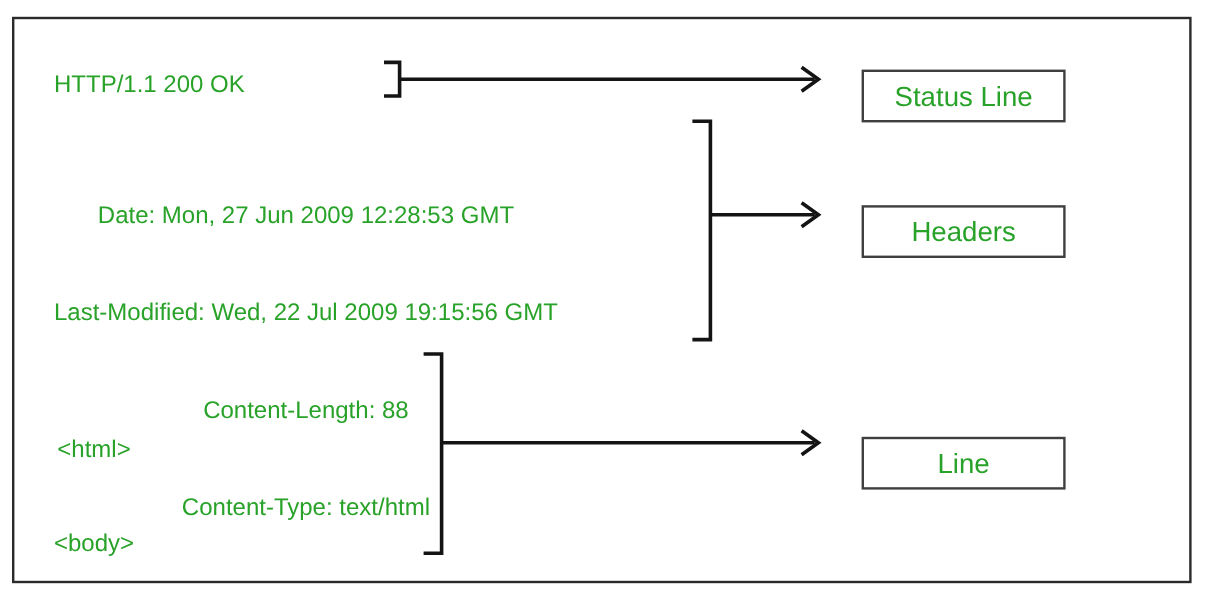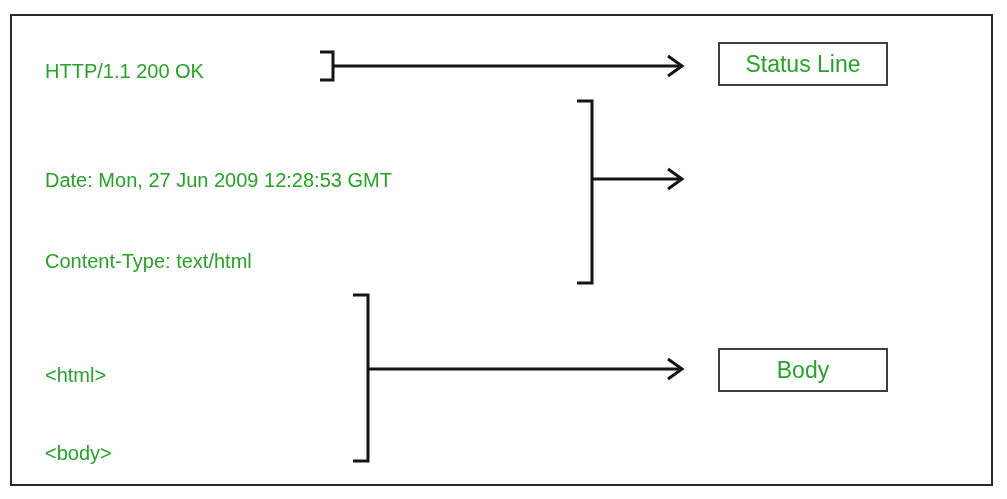--- a/index.html
+++ b/index.html
@@ -7,20 +7,21 @@
     padding: 0;
     background: #ffffff;
     font-family: "Liberation Sans", "DejaVu Sans", sans-serif;
   }
   .canvas {
     position: relative;
     width: 1007px;
     height: 499px;
     background: #ffffff;
     overflow: hidden;
+    text-align: center;
   }
   .frame {
     position: absolute;
     left: 10px;
     top: 14px;
     width: 983px;
     height: 472px;
     border: 2px solid #2a2a2a;
     box-sizing: border-box;
     background: #ffffff;
@@ -60,40 +61,43 @@
     position: absolute;
     left: 718px;
     width: 170px;
     height: 44px;
     border: 2px solid #3f3f3f;
     box-sizing: border-box;
     background: #ffffff;
     display: flex;
     align-items: center;
     justify-content: center;
+    margin-top: 16px;
   }
   .label-box span {
     color: #28a228;
     font-size: 23px;
   }
   .box-status  { top: 42px; }
   .box-headers { top: 155px; }
   .box-body    { top: 348px; }
 </style>
 </head>
 <body>
 
 <div class="canvas">
 
   <div class="frame"></div>
 
   <div class="green-text status-text">HTTP/1.1 200 OK</div>
 
   <div class="green-text headers-block">
     <div>Date: Mon, 27 Jun 2009 12:28:53 GMT</div>
+    <div>Last-Modified: Wed, 22 Jul 2009 19:15:56 GMT</div>
+    <div>Content-Length: 88</div>
     <div>Content-Type: text/html</div>
     
   </div>
 
   <div class="green-text body-block">
     <div>&lt;html&gt;</div>
     <div>&lt;body&gt;</div>
     
     
     
@@ -113,17 +117,20 @@
     <g>
       <path d="M353,295 H368 V461 H353"></path>
       <path d="M368,369 H679"></path>
       <path d="M668,359 L682,369 L668,379"></path>
     </g>
   </svg>
 
   <div class="label-box box-status">
     <span>Status Line</span>
   </div>
+  <div class="label-box box-headers">
+    <span>Headers</span>
+  </div>
   <div class="label-box box-body">
-    <span>Body</span>
+    <span>Line</span>
   </div>
 
 </div>
 
 </body></html>

